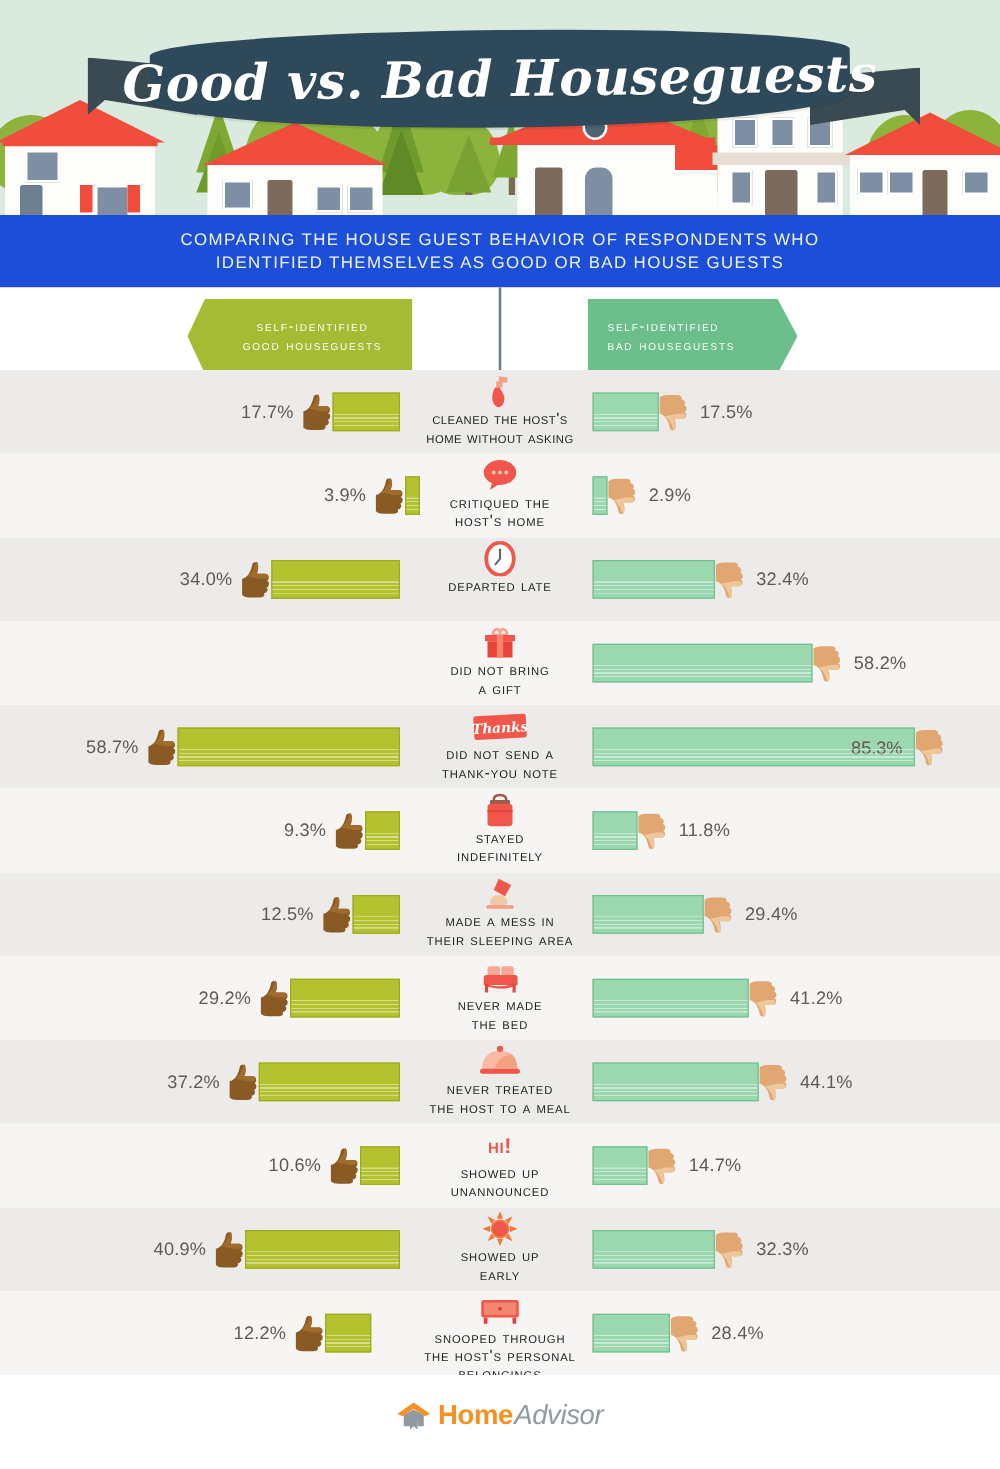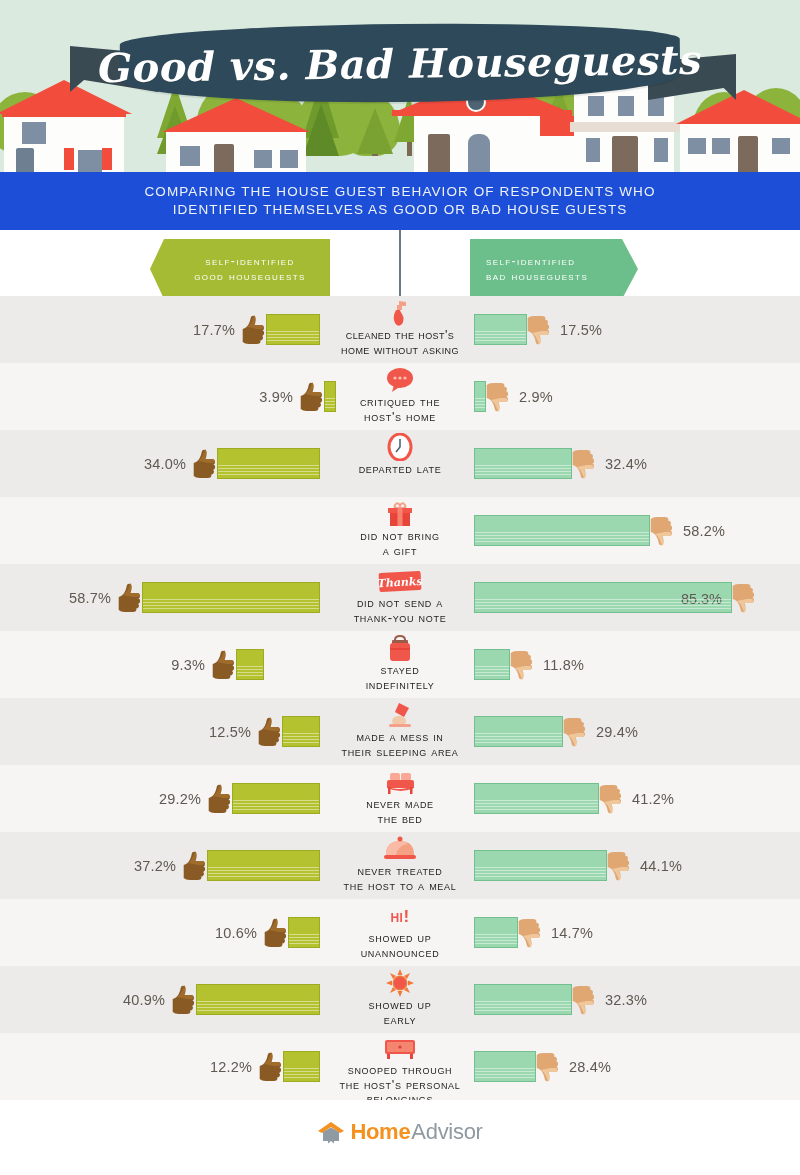--- a/index.html
+++ b/index.html
@@ -361,21 +361,21 @@
           <div class="bar barR" style="width:258px;">
             <span class="barLabelIn">85.3%</span>
           </div>
           <span class="thumb thumbDown"><svg width="26" height="30" viewBox="0 0 26 30">
               <path d="M11 29 q3 1 3.5 -3 q.3 -3 -1 -6 h6.5 q3 0 3 -3 q0 -2 -1.5 -2.6 q2 -.6 1.6 -3 q-.3 -2 -2 -2.4 q1.6 -1 .6 -3 q-.8 -1.6 -2.6 -1.6 q1 -1.4 -.4 -2.6 q-1 -.8 -3 -.8 h-8 q-4 0 -6 2 v13 q4 1 6 5 q1.6 3 2 6 q.2 1.4 1.3 2 Z" fill="#e0a772"></path>
               <path d="M6 18 q3 2 5 6 q1.4 3 1.8 5 q.2 1 1 .2 q1 -1 .6 -4 q-.4 -3 -1.6 -5.2 h7.5 q2 0 2 -2 q0 -1.6 -1.4 -2 h-5" fill="#efc79b"></path>
             </svg></span>
         </div>
       </div>
       <div class="row even">
-        <div class="side sideL" style="width:264px;">
+        <div class="side sideL" style="width:320px;">
           <span class="pct pctL">9.3%</span>
           <span class="thumb thumbUp"><svg width="26" height="30" viewBox="0 0 26 30">
               <path d="M11 1 q3 -1 3.5 3 q.3 3 -1 6 h6.5 q3 0 3 3 q0 2 -1.5 2.6 q2 .6 1.6 3 q-.3 2 -2 2.4 q1.6 1 .6 3 q-.8 1.6 -2.6 1.6 q1 1.4 -.4 2.6 q-1 .8 -3 .8 h-8 q-4 0 -6 -2 v-13 q4 -1 6 -5 q1.6 -3 2 -6 q.2 -1.4 1.3 -2 Z" fill="#8a5a24"></path>
               <path d="M6 12 q3 -2 5 -6 q1.4 -3 1.8 -5 q.2 -1 1 -.2 q1 1 .6 4 q-.4 3 -1.6 5.2 h7.5 q2 0 2 2 q0 1.6 -1.4 2 h-5" fill="#a06c2c"></path>
             </svg></span>
           <div class="bar barL" style="width:28px;"></div>
         </div>
         <div class="center">
           <div class="cicon">
             <svg width="30" height="28" viewBox="0 0 30 28">
@@ -557,21 +557,21 @@
         <div class="side sideR" style="left:474px;width:326px;">
           <div class="bar barR" style="width:98px;"></div>
           <span class="thumb thumbDown"><svg width="26" height="30" viewBox="0 0 26 30">
               <path d="M11 29 q3 1 3.5 -3 q.3 -3 -1 -6 h6.5 q3 0 3 -3 q0 -2 -1.5 -2.6 q2 -.6 1.6 -3 q-.3 -2 -2 -2.4 q1.6 -1 .6 -3 q-.8 -1.6 -2.6 -1.6 q1 -1.4 -.4 -2.6 q-1 -.8 -3 -.8 h-8 q-4 0 -6 2 v13 q4 1 6 5 q1.6 3 2 6 q.2 1.4 1.3 2 Z" fill="#e0a772"></path>
               <path d="M6 18 q3 2 5 6 q1.4 3 1.8 5 q.2 1 1 .2 q1 -1 .6 -4 q-.4 -3 -1.6 -5.2 h7.5 q2 0 2 -2 q0 -1.6 -1.4 -2 h-5" fill="#efc79b"></path>
             </svg></span>
           <span class="pct pctR">32.3%</span>
         </div>
       </div>
       <div class="row even">
-        <div class="side sideL" style="width:320px;">
+        <div class="side sideL" style="width:297px;">
           <span class="pct pctL">12.2%</span>
           <span class="thumb thumbUp"><svg width="26" height="30" viewBox="0 0 26 30">
               <path d="M11 1 q3 -1 3.5 3 q.3 3 -1 6 h6.5 q3 0 3 3 q0 2 -1.5 2.6 q2 .6 1.6 3 q-.3 2 -2 2.4 q1.6 1 .6 3 q-.8 1.6 -2.6 1.6 q1 1.4 -.4 2.6 q-1 .8 -3 .8 h-8 q-4 0 -6 -2 v-13 q4 -1 6 -5 q1.6 -3 2 -6 q.2 -1.4 1.3 -2 Z" fill="#8a5a24"></path>
               <path d="M6 12 q3 -2 5 -6 q1.4 -3 1.8 -5 q.2 -1 1 -.2 q1 1 .6 4 q-.4 3 -1.6 5.2 h7.5 q2 0 2 2 q0 1.6 -1.4 2 h-5" fill="#a06c2c"></path>
             </svg></span>
           <div class="bar barL" style="width:37px;"></div>
         </div>
         <div class="center">
           <div class="cicon">
             <svg width="34" height="28" viewBox="0 0 34 28">
@@ -600,16 +600,16 @@
     </div>
 
   <div class="footer">
     <div class="logo">
       <svg width="28" height="24" viewBox="0 0 28 24">
         <path d="M14 2 L27 11 L23 13 L14 7 L5 13 L1 11 Z" fill="#f5911e"></path>
         <path d="M6 12 L14 7.5 L22 12 L22 21 L17 21 L17 16 L11 16 L11 21 L6 21 Z" fill="#8f9aa3"></path>
         <path d="M11 16 L17 16 L17 23.5 L14 21 L11 23.5 Z" fill="#8f9aa3"></path>
       </svg>
       <span class="logoText logoHome">Home</span>
-      <span class="logoText logoAdvisor" style="margin-left:-4px;">Advisor</span>
+      <span class="logoText logoAdvisor" style="margin-left:-4px;font-style:italic;">Advisor</span>
     </div>
   </div>
 </div>
 
 </body></html>

